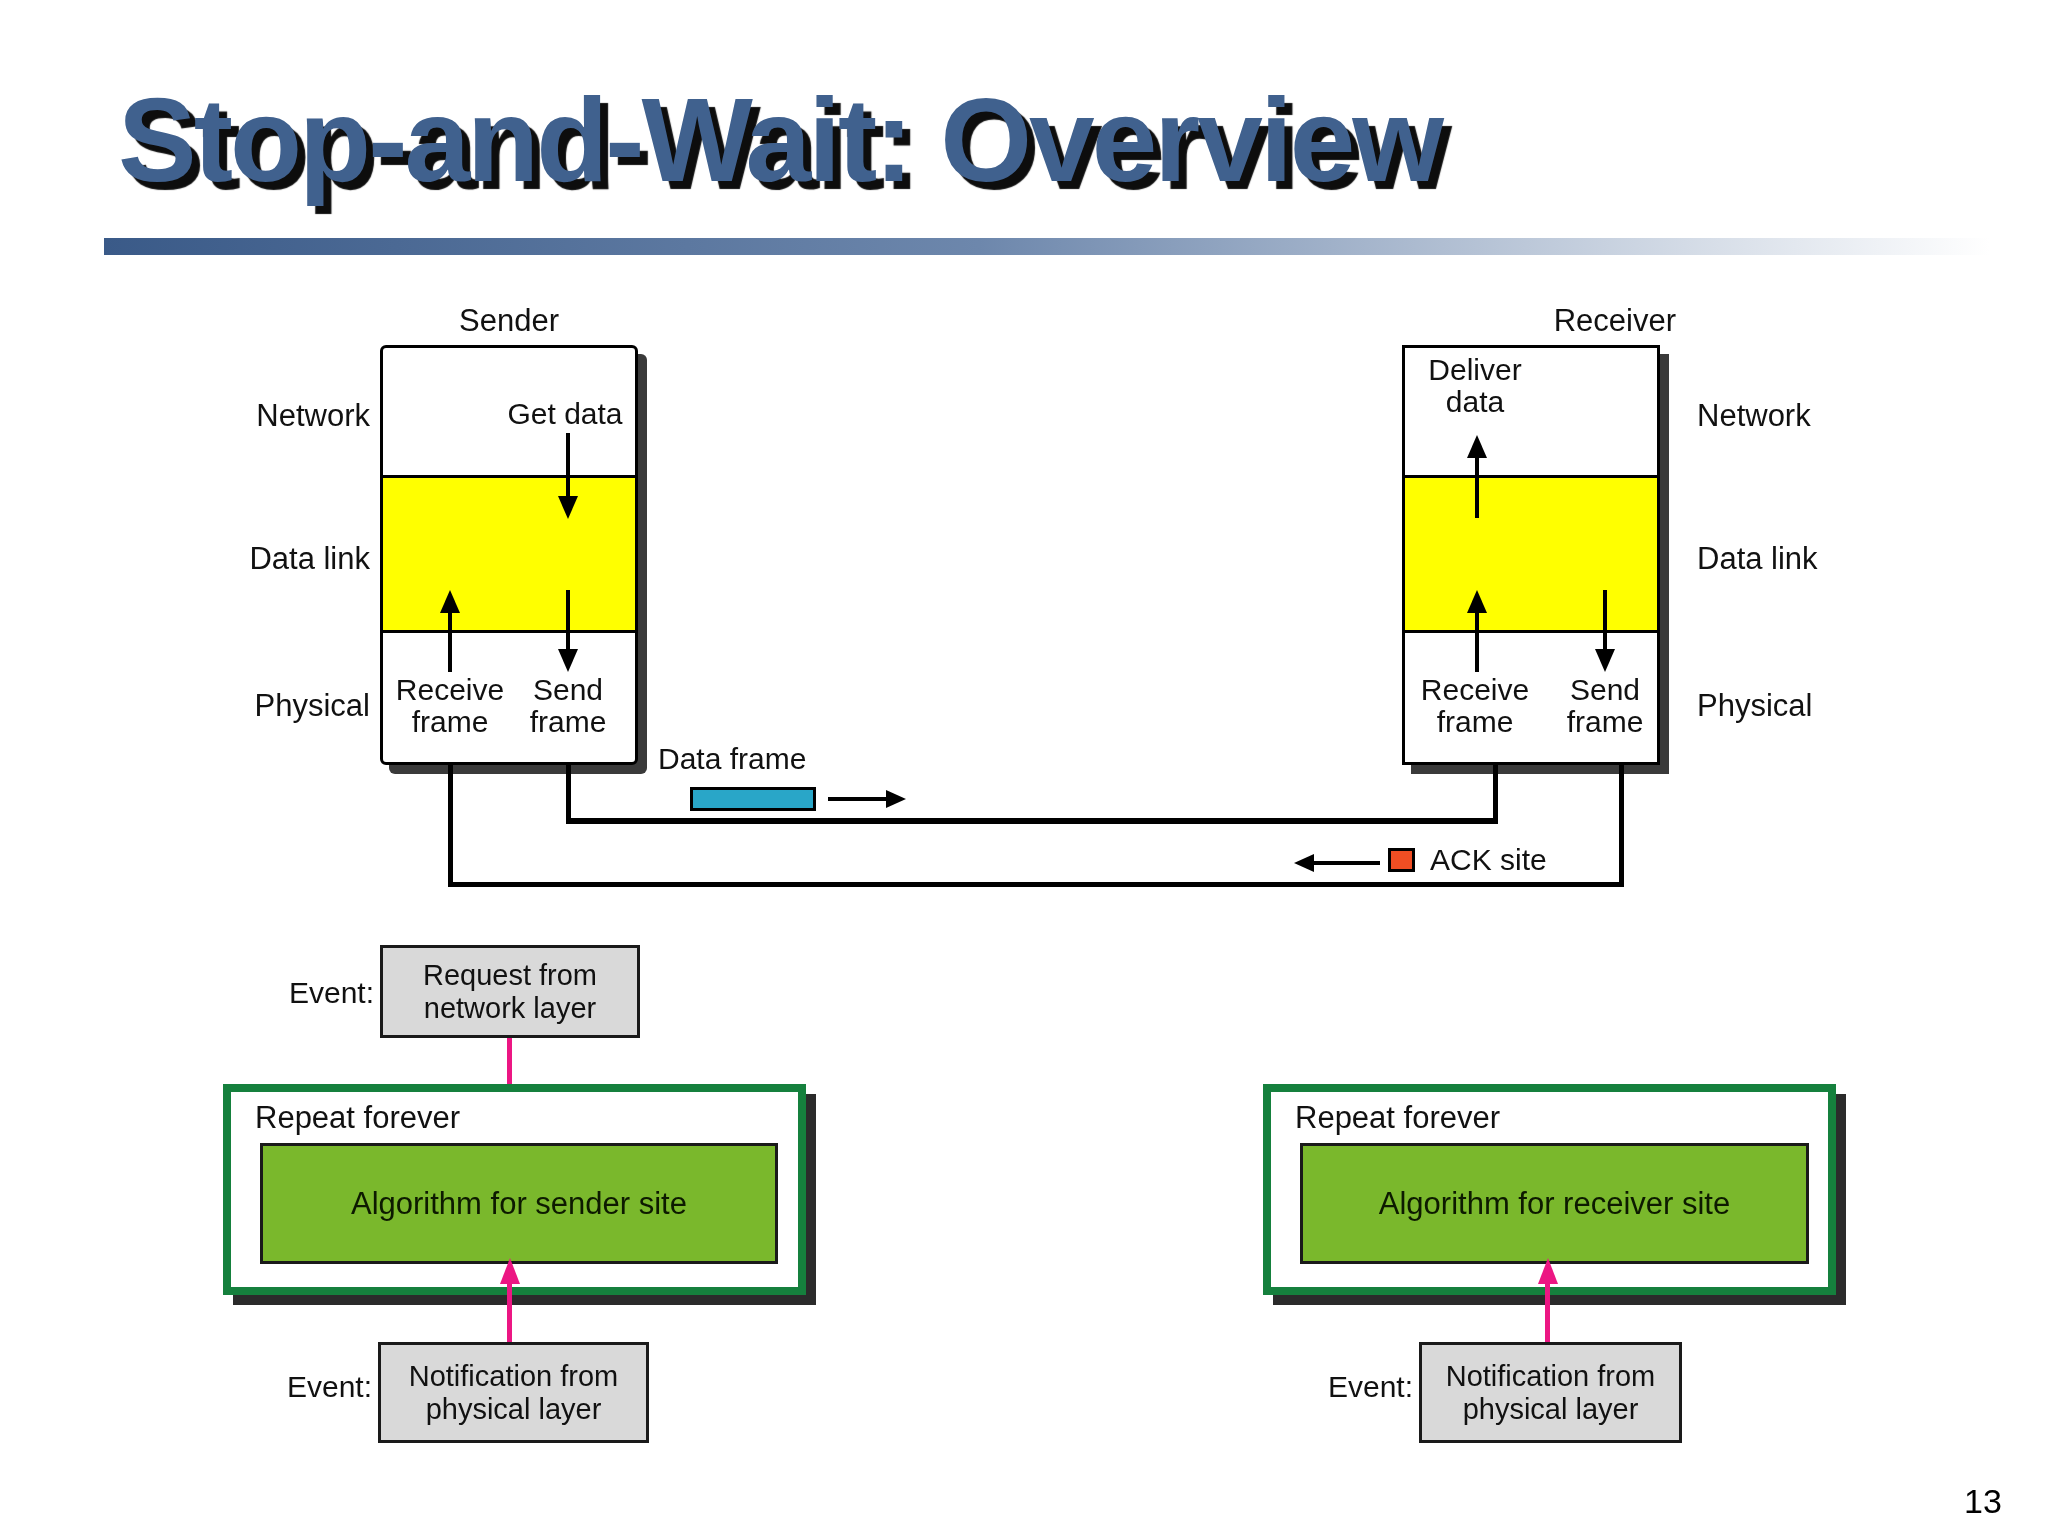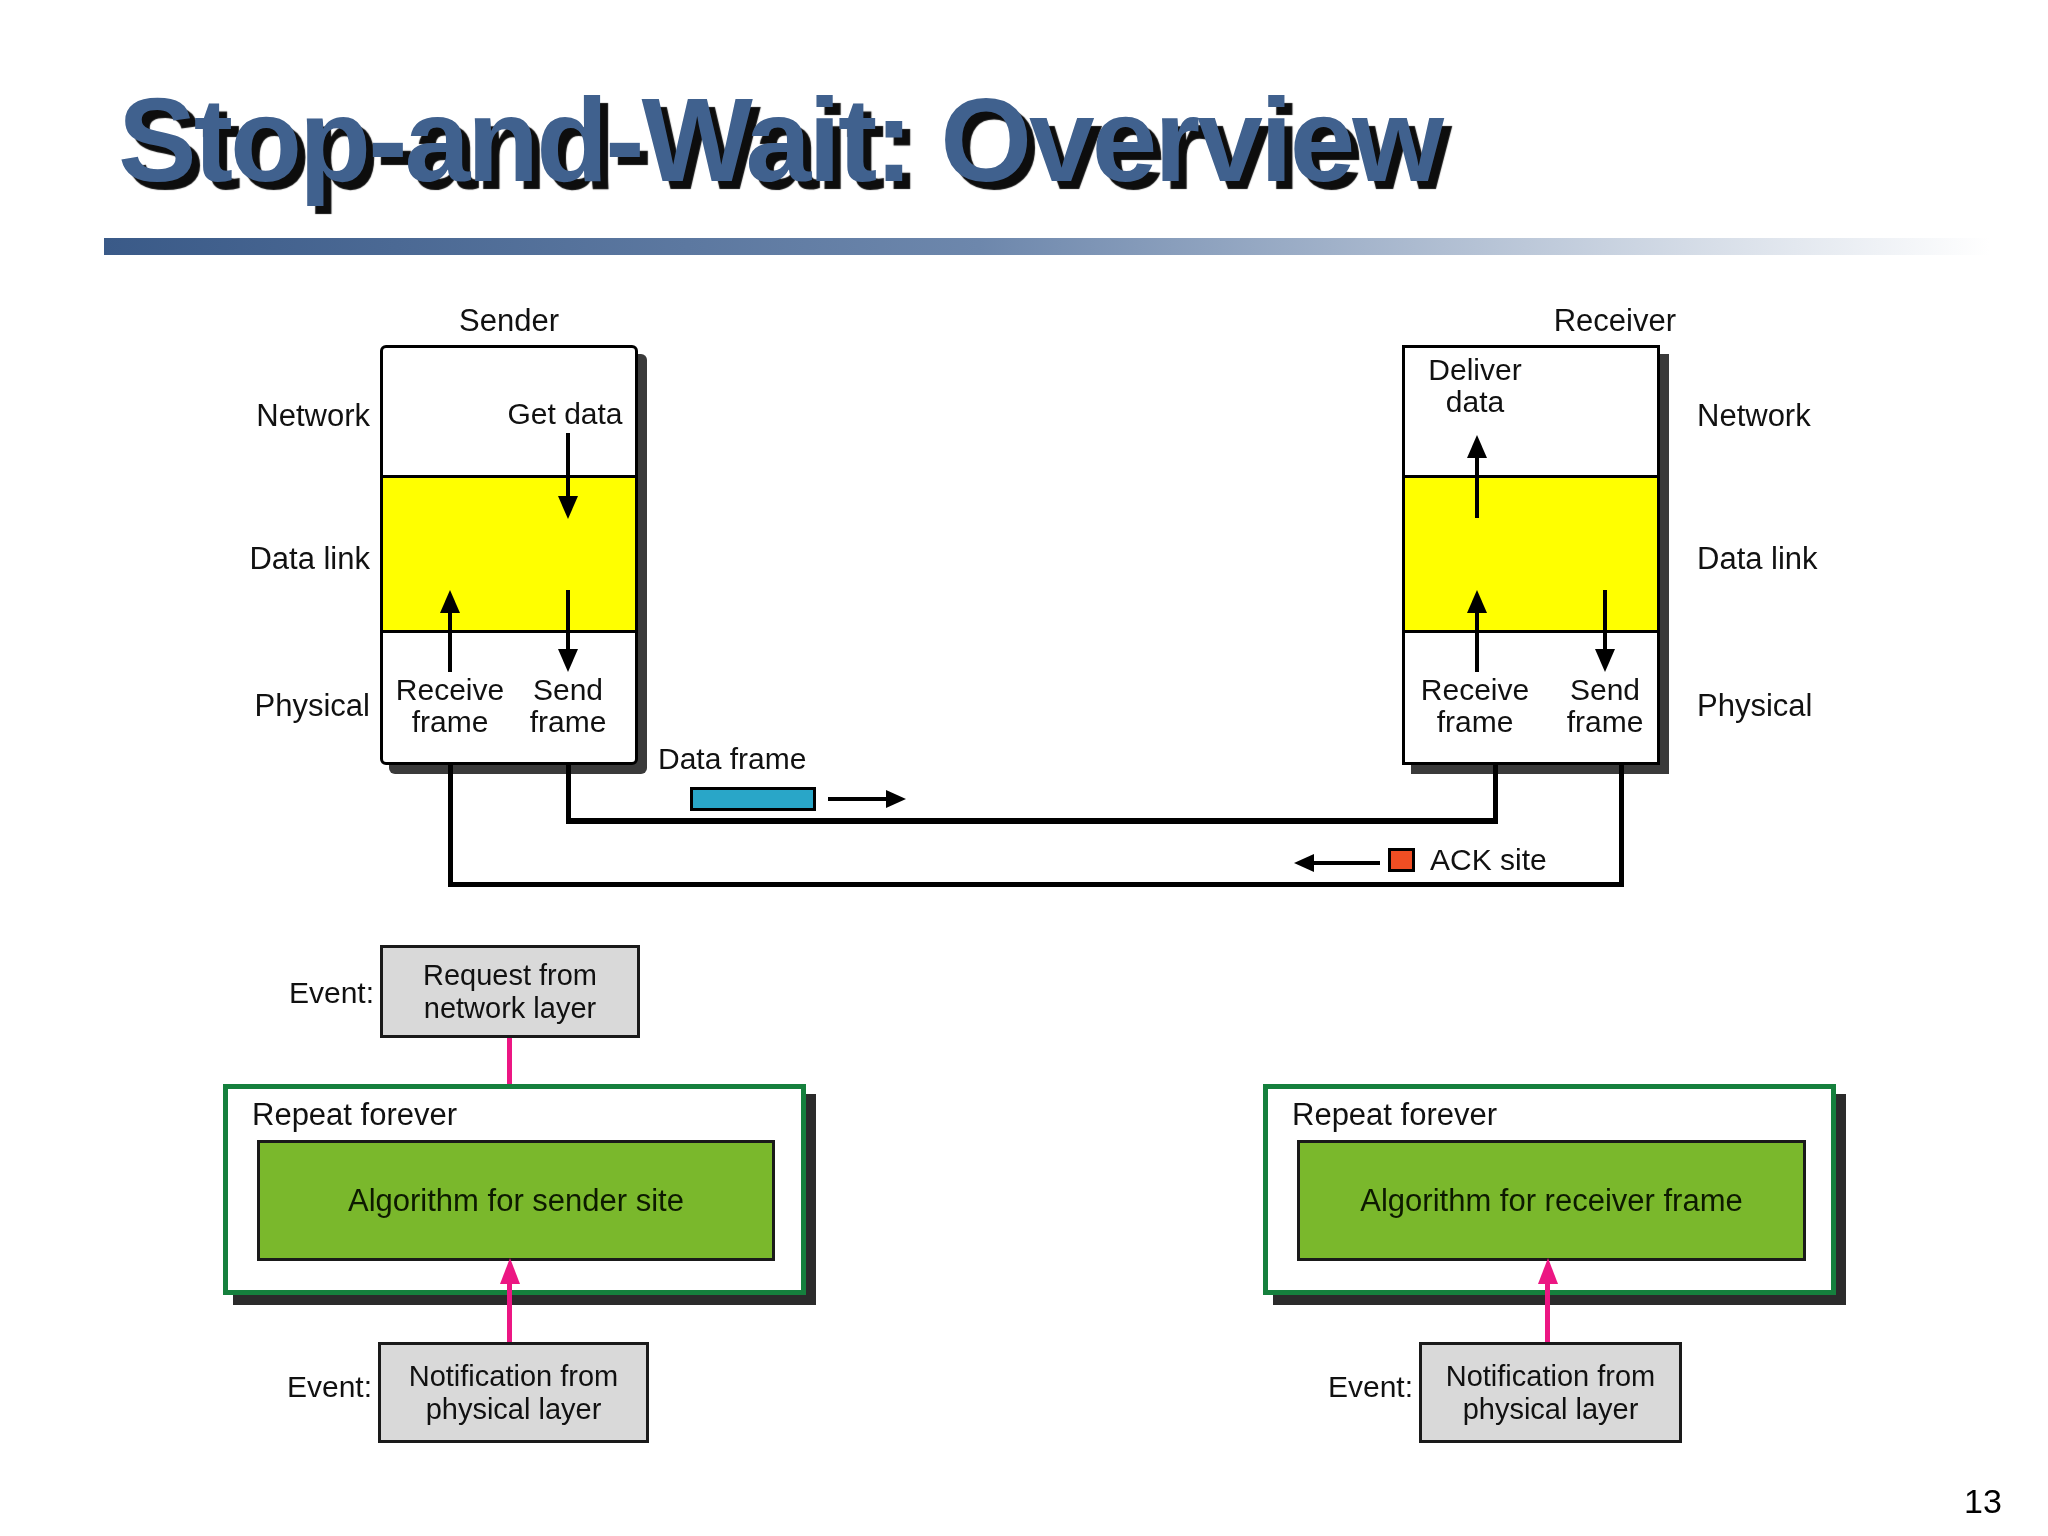--- a/index.html
+++ b/index.html
@@ -62,21 +62,21 @@
     background:var(--orange,#f04e23); border:3px solid #000; }
   .flow-label { position:absolute; font-size:30px; color:#111; white-space:nowrap; }
 
   
   .event-label { position:absolute; width:122px; text-align:right; font-size:30px; color:#111; }
   .gray-box { position:absolute; background:var(--gray-box,#d9d9d9); border:3px solid #1a1a1a;
     font-size:29px; line-height:33px; text-align:center; color:#111;
     display:flex; align-items:center; justify-content:center; }
 
   
-  .loop-box { position:absolute; background:#fff; border:5px solid #15803d;
+  .loop-box { position:absolute; background:#fff; border:8px solid #15803d;
     box-shadow:10px 10px 0 #2b2b2b; }
   .loop-title { position:absolute; left:24px; top:8px; font-size:31px; color:#111; }
   .algo-box { position:absolute; left:29px; top:51px; height:121px;
     background:var(--green,#7ab82c); border:3px solid #1a1a1a;
     display:flex; align-items:center; justify-content:center;
     font-size:31px; color:#0d1a00; }
 
   
   .pink-line { position:absolute; width:5px; background:var(--pink,#ec1683); }
   .head-down-pink { position:absolute; width:0; height:0;
@@ -160,21 +160,21 @@
     <div class="algo-box" style="width:518px;">Algorithm for sender site</div>
   </div>
   <div class="head-up-pink" style="left:500px; top:1258px;"></div>
   <div class="pink-line" style="left:507px; top:1282px; height:60px;"></div>
 
   <div class="event-label" style="left:250px; top:1370px;">Event:</div>
   <div class="gray-box" style="left:378px; top:1342px; width:271px; height:101px;">Notification from physical layer</div>
 
   <div class="loop-box" style="left:1263px; top:1084px; width:573px; height:211px;">
     <div class="loop-title">Repeat forever</div>
-    <div class="algo-box" style="width:509px;">Algorithm for receiver frame</div>
+    <div class="algo-box" style="width:509px;">Algorithm for receiver site</div>
   </div>
   <div class="head-up-pink" style="left:1538px; top:1258px;"></div>
   <div class="pink-line" style="left:1545px; top:1282px; height:60px;"></div>
 
   <div class="event-label" style="left:1291px; top:1370px;">Event:</div>
   <div class="gray-box" style="left:1419px; top:1342px; width:263px; height:101px;">Notification from physical layer</div>
 
   <div class="page-number">13</div>
 
 </div>

